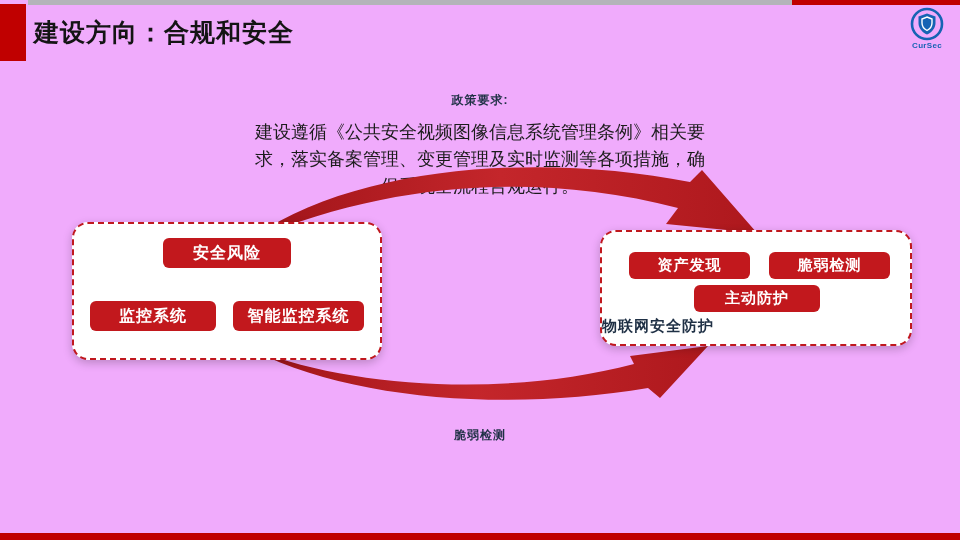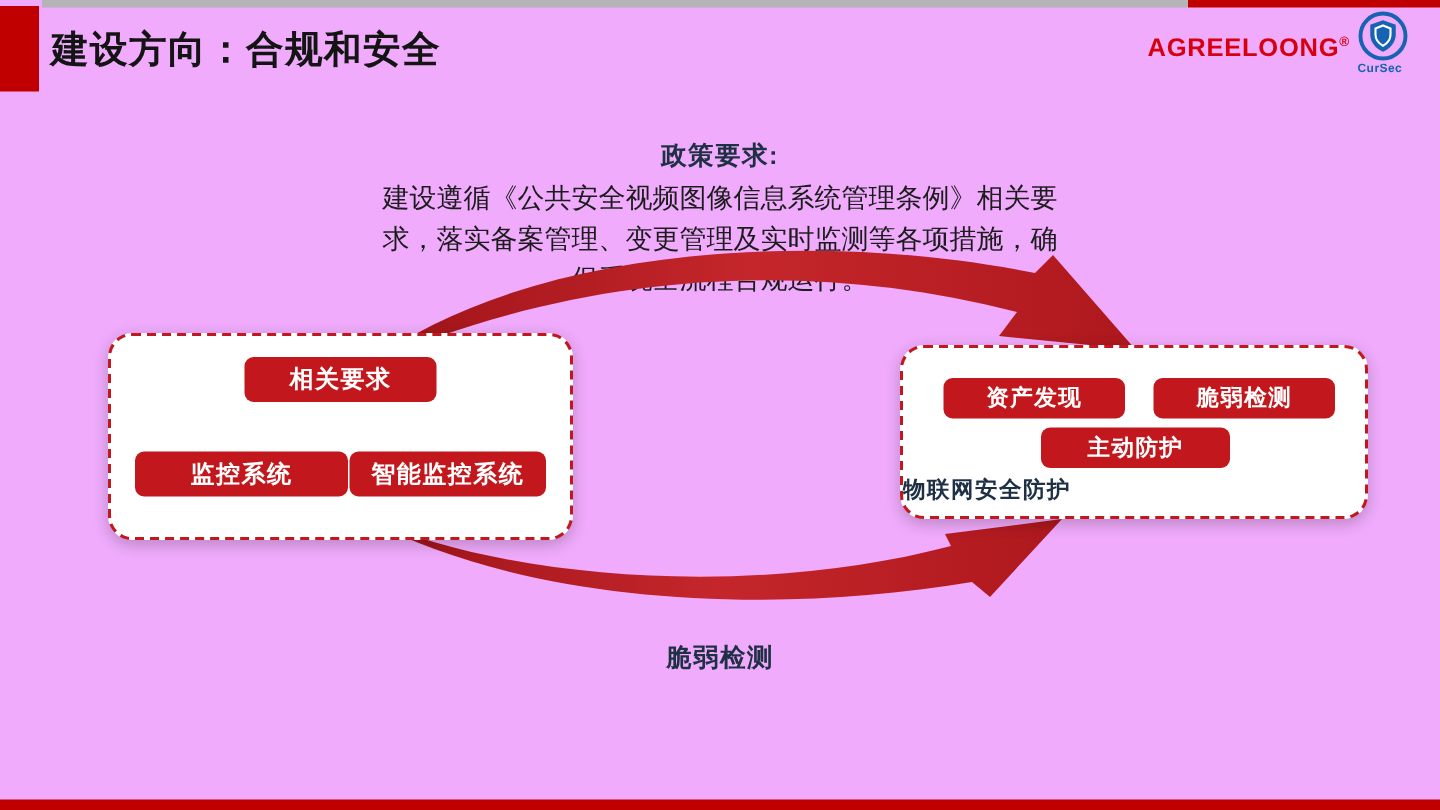--- a/index.html
+++ b/index.html
@@ -13,26 +13,26 @@
   .title-square { position:absolute; left:0; top:4px; width:26px; height:57px; background:#c00000; }
   .page-title {
     position:absolute; left:34px; top:16px; font-size:25px; font-weight:bold;
     color:#141414; letter-spacing:1px; white-space:nowrap;
   }
   .brand {
     position:absolute; right:60px; top:22px; color:#d7000f; font-weight:bold;
     font-size:17px; letter-spacing:.5px; white-space:nowrap;
   }
   .brand sup { font-size:9px; }
-  .logo { position:absolute; right:11px; top:7px; width:44px; text-align:left; line-height:0; }
+  .logo { position:absolute; right:11px; top:7px; width:44px; text-align:center; line-height:0; }
   .logo .cursec { font-size:8px; font-weight:bold; color:#1663b4; line-height:9px; letter-spacing:.3px; }
   
   .sec-heading {
     position:absolute; left:0; width:100%; text-align:center;
-    font-size:17px; font-weight:bold; color:#1f3045; letter-spacing:1px;
+    font-size:12px; font-weight:bold; color:#1f3045; letter-spacing:1px;
   }
   .sec-body {
     position:absolute; left:50%; transform:translateX(-50%);
     text-align:center; font-size:18px; line-height:27px; color:#1c1c1c;
   }
   #policy-heading { top:92px; }
   #policy-body    { top:119px; width:455px; }
   #risk-heading   { top:427px; }
   #risk-body      { top:454px; width:468px; }
   
@@ -42,21 +42,21 @@
   }
   #left-box  { left:72px;  top:222px; width:306px; height:134px; }
   #right-box { left:600px; top:230px; width:308px; height:112px; }
   .pill {
     position:absolute; background:#c2181d; color:#fff; font-weight:bold;
     font-size:16px; border-radius:6px; display:flex; align-items:center;
     justify-content:center; letter-spacing:1px; white-space:nowrap;
   }
   .pill-sm { font-size:15px; }
   #btn-anfang   { left:89px;  top:14px; width:128px; height:30px; }
-  #btn-jiankong { left:16px;  top:77px; width:142px; height:30px; }
+  #btn-jiankong { left:16px;  top:77px; width:126px; height:30px; }
   #btn-zhineng  { left:159px; top:77px; width:131px; height:30px;text-align:right; }
   #btn-zichan   { left:27px;  top:20px; width:121px; height:27px; }
   #btn-cuiruo   { left:167px; top:20px; width:121px; height:27px; }
   #btn-zhudong  { left:92px;  top:53px; width:126px; height:27px;text-align:center; }
   .box-label {
     position:absolute; left:0; width:100%; text-align:left;
     color:#1f3045; font-weight:bold; font-size:15px; letter-spacing:1px;
   }
   #left-label  { bottom:4px; }
   #right-label { bottom:8px; }
@@ -69,22 +69,20 @@
 <body>
 
 <div class="slide">
 
   <div class="top-gray"></div>
   <div class="top-red"></div>
   <div class="title-square"></div>
 
   <div class="page-title">建设方向：合规和安全</div>
 
-  <div class="brand"><span>AGREELOONG</span><sup>®</sup>
-  </div>
 
   <div class="logo">
     <svg width="34" height="34" viewBox="0 0 34 34">
       <circle cx="17" cy="17" r="15" fill="none" stroke="#1663b4" stroke-width="2.6"></circle>
       <path d="M17 6.5 L25.5 9.5 V16 C25.5 21.5 21.5 25.5 17 27.5 C12.5 25.5 8.5 21.5 8.5 16 V9.5 Z" fill="#1663b4"></path>
       <path d="M17 10 L22 12 V16 C22 19.5 19.8 22 17 23.5 C14.2 22 12 19.5 12 16 V12 Z" fill="none" stroke="#ffffff" stroke-width="1.4"></path>
     </svg>
     <div class="cursec">CurSec</div>
   </div>
 
@@ -107,21 +105,21 @@
          C 530 170, 380 184, 245 243 Z"></path>
 
     <path fill="url(#agrad)" d="M 245 346
          C 345 388, 505 398, 634 364
          L 630 356 L 708 346 L 660 398
          L 648 388
          C 505 412, 345 400, 245 346 Z"></path>
   </svg>
 
   <div class="dash-box" id="left-box">
-    <div class="pill" id="btn-anfang">相关要求</div>
+    <div class="pill" id="btn-anfang">安全风险</div>
     <div class="pill" id="btn-jiankong">监控系统</div>
     <div class="pill" id="btn-zhineng">智能监控系统</div>
   </div>
 
   <div class="dash-box" id="right-box">
     <div class="pill pill-sm" id="btn-zichan">资产发现</div>
     <div class="pill pill-sm" id="btn-cuiruo">脆弱检测</div>
     <div class="pill pill-sm" id="btn-zhudong">主动防护</div>
     <div class="box-label" id="right-label">物联网安全防护</div>
   </div>

